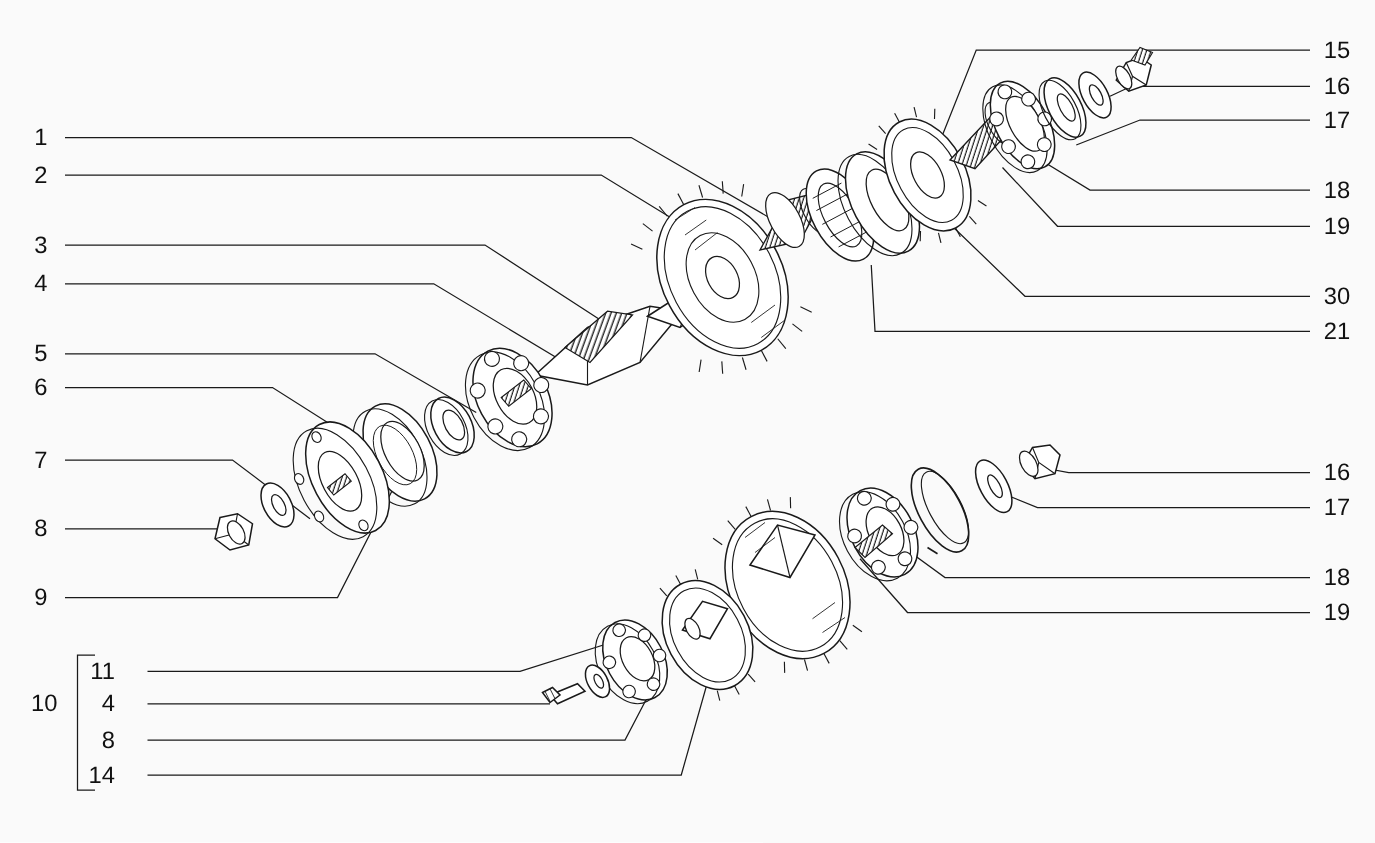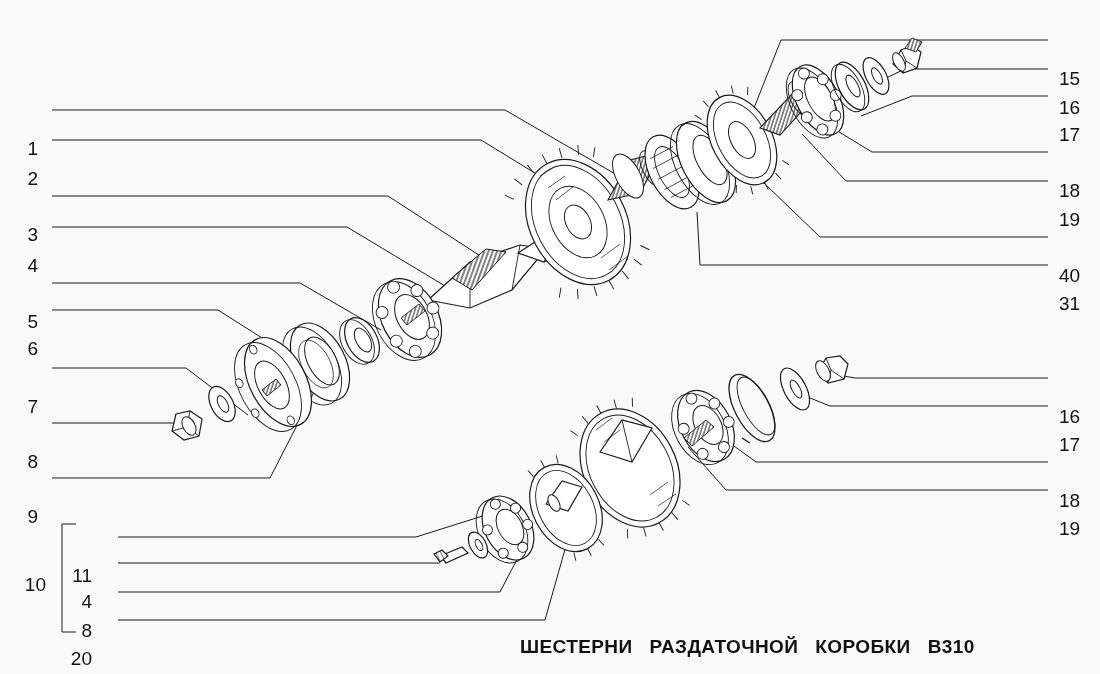--- a/index.html
+++ b/index.html
@@ -23,21 +23,20 @@
   }
   .callout-num {
     position: absolute;
     font-family: "Liberation Sans", sans-serif;
     font-size: 19px;
     font-weight: 400;
     color: #111111;
     line-height: 1;
     white-space: nowrap;
     user-select: none;
-    margin-top: 38px;
   }
   .callout-left  { text-align: right; }
   .callout-right { text-align: left; }
   #caption {
     position: absolute;
     left: 520px;
     top: 636px;
     width: 560px;
     font-family: "Liberation Sans", sans-serif;
     font-size: 19px;
@@ -423,35 +422,34 @@
   <div class="callout-num callout-left" style="left:18px; top:101px; width:20px;">1</div>
   <div class="callout-num callout-left" style="left:18px; top:131px; width:20px;">2</div>
   <div class="callout-num callout-left" style="left:18px; top:187px; width:20px;">3</div>
   <div class="callout-num callout-left" style="left:18px; top:218px; width:20px;">4</div>
   <div class="callout-num callout-left" style="left:18px; top:274px; width:20px;">5</div>
   <div class="callout-num callout-left" style="left:18px; top:301px; width:20px;">6</div>
   <div class="callout-num callout-left" style="left:18px; top:359px; width:20px;">7</div>
   <div class="callout-num callout-left" style="left:18px; top:414px; width:20px;">8</div>
   <div class="callout-num callout-left" style="left:18px; top:469px; width:20px;">9</div>
 
-  <div class="callout-num callout-left" style="left:18px; top:537px; width:28px;">10</div>
+  <div class="callout-num callout-left" style="left:18px; top:554px; width:28px;">10</div>
 
   <div class="callout-num callout-left" style="left:66px; top:528px; width:26px;">11</div>
   <div class="callout-num callout-left" style="left:66px; top:554px; width:26px;">4</div>
   <div class="callout-num callout-left" style="left:66px; top:583px; width:26px;">8</div>
-  <div class="callout-num callout-left" style="left:66px; top:611px; width:26px;">20</div>
+  <div class="callout-num callout-left" style="left:66px; top:611px; width:26px;">14</div>
 
   <div class="callout-num callout-right" style="left:1059px; top:31px;">15</div>
   <div class="callout-num callout-right" style="left:1059px; top:60px;">16</div>
   <div class="callout-num callout-right" style="left:1059px; top:87px;">17</div>
   <div class="callout-num callout-right" style="left:1059px; top:143px;">18</div>
   <div class="callout-num callout-right" style="left:1059px; top:172px;">19</div>
-  <div class="callout-num callout-right" style="left:1059px; top:228px;">40</div>
-  <div class="callout-num callout-right" style="left:1059px; top:256px;">31</div>
+  <div class="callout-num callout-right" style="left:1059px; top:228px;">30</div>
+  <div class="callout-num callout-right" style="left:1059px; top:256px;">21</div>
 
   <div class="callout-num callout-right" style="left:1059px; top:369px;">16</div>
   <div class="callout-num callout-right" style="left:1059px; top:397px;">17</div>
   <div class="callout-num callout-right" style="left:1059px; top:453px;">18</div>
   <div class="callout-num callout-right" style="left:1059px; top:481px;">19</div>
 
-  <div id="caption">ШЕСТЕРНИ   РАЗДАТОЧНОЙ   КОРОБКИ   B310</div>
 
 </div>
 
 </body></html>

